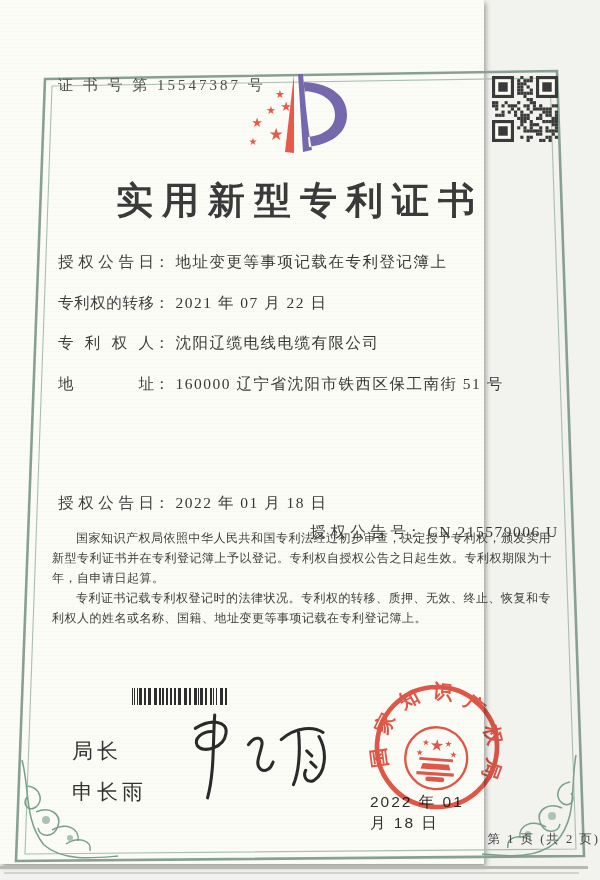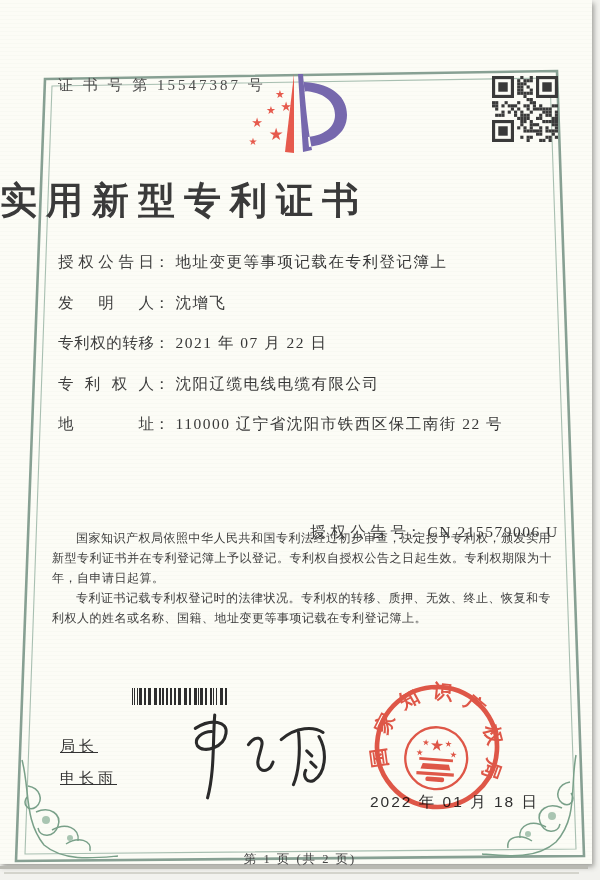--- a/index.html
+++ b/index.html
@@ -3,64 +3,64 @@
 <meta charset="utf-8">
 <style>
   html,body{margin:0;padding:0;}
   body{
     width:600px;height:880px;overflow:hidden;position:relative;
     background:#f2f2ee;
     font-family:"Liberation Serif","DejaVu Serif",serif;
     color:#3b3b3b;
   }
   .paper{
-    position:absolute;left:0;top:0;width:592px;height:864px;
+    position:absolute;left:0;top:0;width:484px;height:864px;
     background:
       repeating-linear-gradient(0deg, rgba(120,150,130,0.03) 0 1px, transparent 1px 4px),
       #fcfcf6;
     box-shadow:2px 3px 5px rgba(60,60,55,0.45);
   }
   .scan-edge-bottom{position:absolute;left:0;top:866px;width:588px;height:3px;background:#b9b9b2;}
   .scan-edge-bottom2{position:absolute;left:4px;top:872px;width:575px;height:2px;background:#d4d4cc;}
   .frame-svg{position:absolute;left:0;top:0;}
   .certno{
     position:absolute;left:58px;top:76px;font-size:15px;letter-spacing:3px;color:#4d4d4d;
   }
   .logo{position:absolute;left:228px;top:62px;}
   .qr{position:absolute;left:492px;top:76px;}
   .title{
-    position:absolute;left:0;top:176px;width:600px;text-align:left;
+    position:absolute;left:0;top:176px;width:600px;text-align:center;
     font-size:37px;font-weight:600;letter-spacing:9px;color:#3a3a3a;
   }
   .fields{position:absolute;left:58px;top:252px;width:500px;font-size:15.5px;}
   .frow{height:22px;margin-bottom:18.5px;white-space:nowrap;}
   .flabel{
     display:inline-block;width:96px;text-align:justify;text-align-last:justify;
     vertical-align:top;color:#3e3e3e;
   }
   .colon{display:inline-block;margin-right:6px;}
   .fvalue{letter-spacing:1.5px;color:#383838;}
   .grantrow{position:absolute;left:58px;top:493px;width:505px;font-size:15.5px;white-space:nowrap;}
   .grant2{position:absolute;left:252px;top:0;margin-top:29px;}
   .paras{
     position:absolute;left:52px;top:528px;width:500px;
     font-size:12px;line-height:20px;color:#3c3c3c;letter-spacing:0.5px;
   }
   .paras p{margin:0;text-indent:2em;}
   .barcode{position:absolute;left:132px;top:688px;}
-  .director{position:absolute;left:60px;top:737px;font-size:15px;letter-spacing:4px;color:#333;text-decoration:underline;}
+  .director{position:absolute;left:72px;top:737px;font-size:21px;letter-spacing:4px;color:#333;}
   .director div{margin-bottom:13px;}
   .signature{position:absolute;left:168px;top:712px;}
   .seal{position:absolute;left:362px;top:672px;mix-blend-mode:multiply;opacity:0.92;transform:rotate(4deg);}
   .sealdate{
     position:absolute;left:370px;top:792px;font-size:15.5px;letter-spacing:2px;color:#2f2f2f;
     font-family:"Liberation Sans","DejaVu Sans",sans-serif;
   }
   .footer{
-    position:absolute;left:0;top:851px;width:600px;text-align:center;
+    position:absolute;left:0;top:831px;width:600px;text-align:right;
     font-size:12.5px;letter-spacing:2px;color:#444;
   }
 </style>
 </head>
 <body>
 
 <div class="paper">
 
   <svg class="frame-svg" width="600" height="880" viewBox="0 0 600 880">
     <polygon points="45,79 557,71 584,856 16,861" fill="none" stroke="#87a093" stroke-width="2.6"></polygon>
@@ -244,34 +244,34 @@
       </g>
     </svg>
 
   <div class="title">实用新型专利证书</div>
 
   <div class="fields">
     <div class="frow">
       <span class="flabel">授权公告日</span><span class="colon">：</span><span class="fvalue">地址变更等事项记载在专利登记簿上</span>
     </div>
     <div class="frow">
-      <span class="flabel">发明人</span><span class="colon">：</span><span class="fvalue">沈增飞</span>
-    </div>
-    <div class="frow">
       <span class="flabel">专利权的转移</span><span class="colon">：</span><span class="fvalue">2021 年 07 月 22 日</span>
     </div>
     <div class="frow">
       <span class="flabel">专利权人</span><span class="colon">：</span><span class="fvalue">沈阳辽缆电线电缆有限公司</span>
     </div>
     <div class="frow">
-      <span class="flabel">地址</span><span class="colon">：</span><span class="fvalue">110000  辽宁省沈阳市铁西区保工南街 22 号</span>
+      <span class="flabel">地址</span><span class="colon">：</span><span class="fvalue">160000  辽宁省沈阳市铁西区保工南街 51 号</span>
     </div>
   </div>
 
   <div class="grantrow">
+    <span>
+      <span class="flabel">授权公告日</span><span class="colon">：</span><span class="fvalue">2022 年 01 月 18 日</span>
+    </span>
     <span class="grant2">
       <span class="flabel">授权公告号</span><span class="colon">：</span><span class="fvalue">CN 215579006 U</span>
     </span>
   </div>
 
   <div class="paras">
     <p>国家知识产权局依照中华人民共和国专利法经过初步审查，决定授予专利权，颁发实用新型专利证书并在专利登记簿上予以登记。专利权自授权公告之日起生效。专利权期限为十年，自申请日起算。</p>
     <p>专利证书记载专利权登记时的法律状况。专利权的转移、质押、无效、终止、恢复和专利权人的姓名或名称、国籍、地址变更等事项记载在专利登记簿上。</p>
   </div>
 

